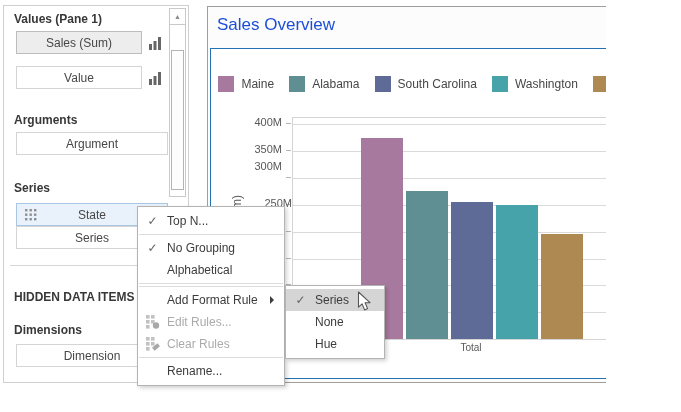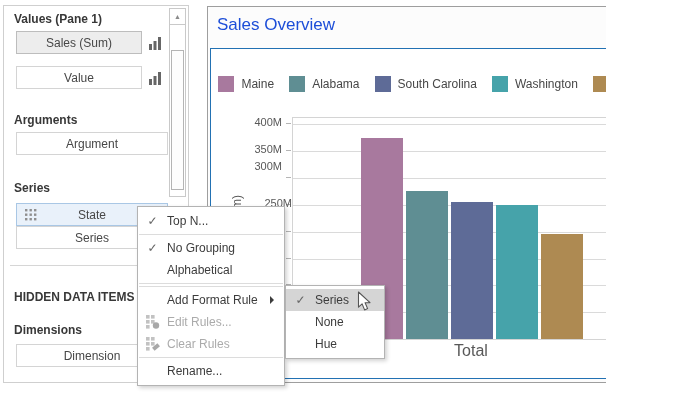--- a/index.html
+++ b/index.html
@@ -26,21 +26,21 @@
   
   #legend{left:212px;top:68px;width:461px;height:32px;display:flex;align-items:center;justify-content:center;gap:15px;}
   .lg-item{display:flex;align-items:center;gap:7px;font-size:12px;color:#474747;}
   .lg-sw{width:16px;height:16px;}
   #plot{left:292px;top:117px;width:358px;height:221px;border:1px solid #d4d4d4;box-sizing:content-box;background:#fff;}
   .gridline{position:absolute;left:0;width:358px;height:1px;background:#dadada;}
   .bar{position:absolute;bottom:0;}
   .ytick-label{position:absolute;width:48px;text-align:right;font-size:11px;color:#585858;}
   .ytick-mark{position:absolute;width:5px;height:1px;background:#b5b5b5;}
   .ylabel{left:237px;top:228px;transform:translate(-50%,-50%) rotate(-90deg);font-size:12px;color:#585858;white-space:nowrap;}
-  .xlabel{left:292px;top:342px;width:358px;text-align:center;font-size:16px;color:#585858;}
+  .xlabel{left:292px;top:342px;width:358px;text-align:center;font-size:10px;color:#585858;}
   
   #context-menu{left:137px;top:206px;width:148px;background:#fff;border:1px solid #b3b3b3;
                 box-shadow:2px 2px 4px rgba(0,0,0,.18);box-sizing:border-box;padding:3px 0;z-index:20;}
   #submenu{left:285px;top:285px;width:100px;background:#fff;border:1px solid #b3b3b3;
            box-shadow:2px 2px 4px rgba(0,0,0,.18);box-sizing:border-box;padding:3px 0;z-index:21;}
   .mi{height:22px;display:flex;align-items:center;font-size:12px;color:#3c3c3c;cursor:default;}
   .mi.hl{background:#d5d5d5;}
   .mi.dis{color:#ababab;}
   .mi .ic{width:29px;display:flex;align-items:center;justify-content:center;font-size:12px;color:#666;flex:none;}
   .mi .lbl{flex:1;white-space:nowrap;}

